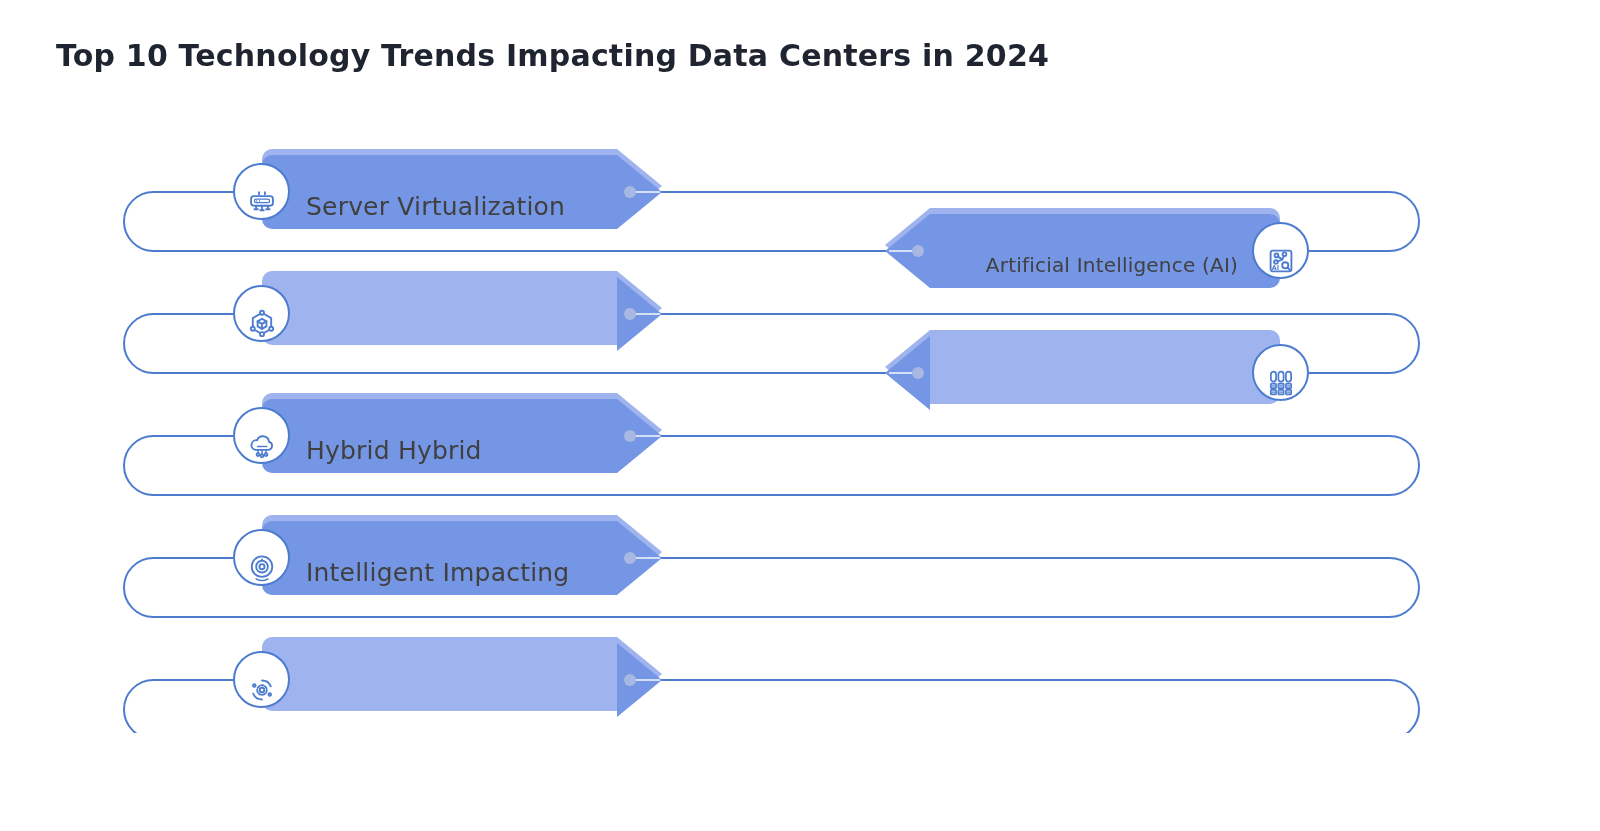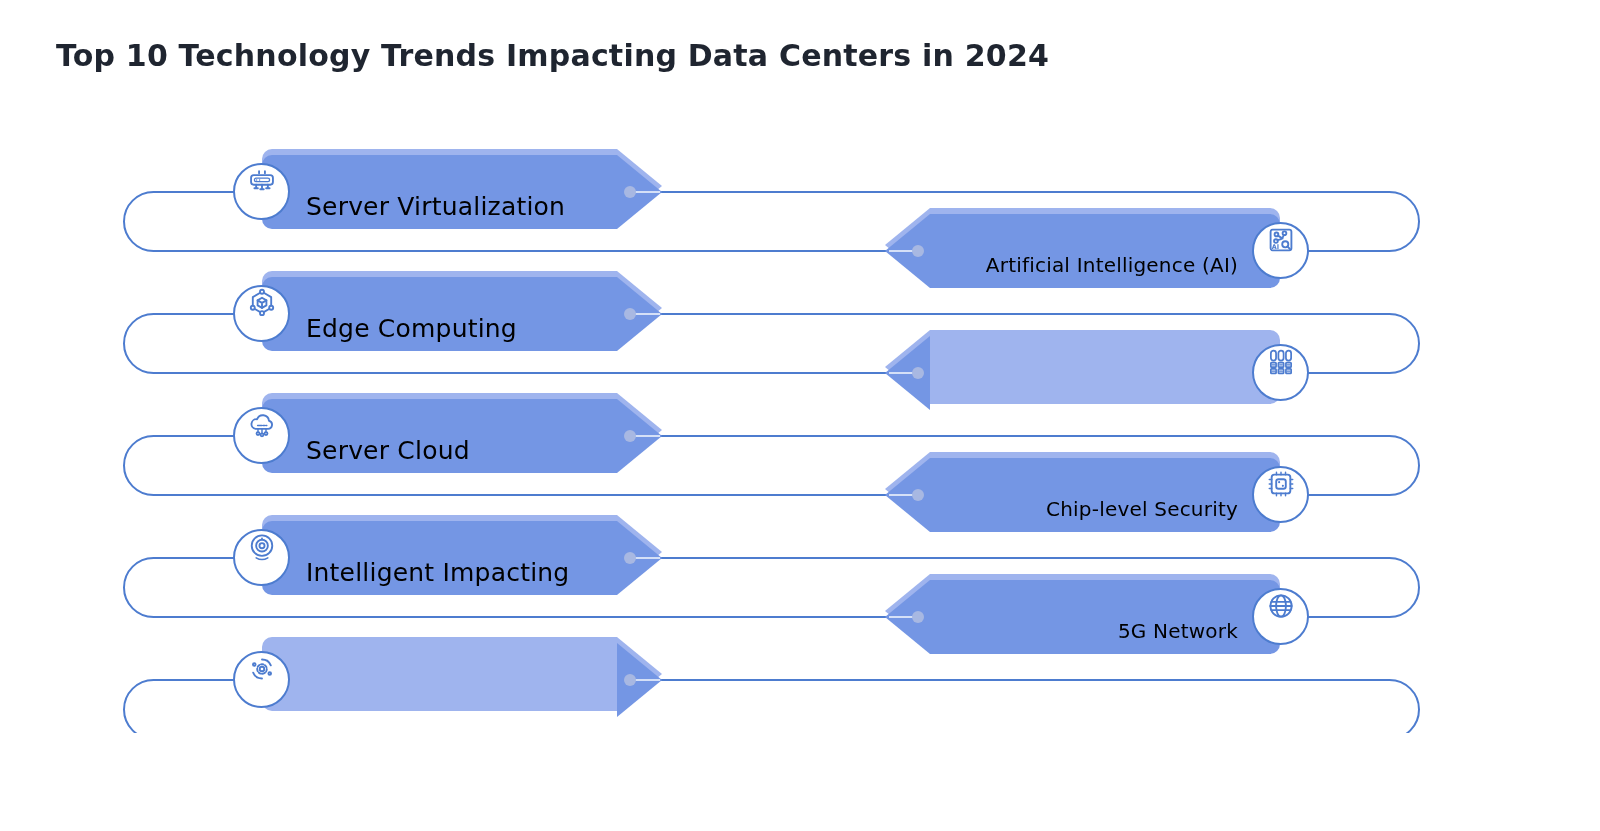--- a/index.html
+++ b/index.html
@@ -36,27 +36,27 @@
     border-top:37px solid transparent;border-bottom:37px solid transparent;border-right:45px solid #9FB4EE;}
 
   .body{position:absolute;top:0;bottom:0;z-index:2;background:#7496E4;display:flex;align-items:center;}
   .left  .body{left:0;right:45px;border-radius:10px 0 0 10px;justify-content:flex-start;padding-left:44px;}
   .right .body{left:45px;right:0;border-radius:0 10px 10px 0;justify-content:flex-end;padding-right:42px;}
   .tip{position:absolute;top:0;width:0;height:0;z-index:2;
     border-top:37px solid transparent;border-bottom:37px solid transparent;}
   .left  .tip{right:0;border-left:45px solid #7496E4;}
   .right .tip{left:0;border-right:45px solid #7496E4;}
 
-  .label{color:#000000;font-size:25px;white-space:nowrap;z-index:3;letter-spacing:.2px;margin-top:28px;}
+  .label{color:#404040;font-size:25px;white-space:nowrap;z-index:3;letter-spacing:.2px;margin-top:28px;}
   .right .label{font-size:20px;}
 
   .icon-circle{
     position:absolute;top:8px;width:53px;height:53px;border-radius:50%;
     background:#ffffff;border:2.5px solid #4D7CCF;z-index:4;
-    display:flex;align-items:flex-start;justify-content:center;
+    display:flex;align-items:flex-end;justify-content:center;
   }
   .left  .icon-circle{left:-29px;}
   .right .icon-circle{right:-29px;}
   .icon-circle svg{display:block;}
 
   .dot{position:absolute;top:31px;width:12px;height:12px;border-radius:50%;background:#A8B8E2;z-index:4;}
   .left  .dot{left:362px;}
   .right .dot{left:27px;}
   .tipline{position:absolute;top:36px;height:2px;background:rgba(255,255,255,.7);z-index:3;}
   .left  .tipline{left:370px;width:28px;}
@@ -122,23 +122,20 @@
       </svg>
     </div>
   </div>
 
   <div class="banner left r3">
     <div class="ghost">
         <div class="g-body"></div>
         <div class="g-tip"></div>
       </div>
     <div class="tip"></div>
-    <div class="body">
-        <span class="label">Edge Computing</span>
-      </div>
     <div class="dot"></div>
     <div class="tipline"></div>
     <div class="icon-circle">
       <svg width="32" height="32" viewBox="0 0 24 24" fill="none" stroke="#4D7CCF" stroke-width="1.4" stroke-linecap="round" stroke-linejoin="round">
         <path d="M12 3.6 L18.9 7.6 V15.6 L12 19.6 L5.1 15.6 V7.6 Z"></path>
         <path d="M12 8.1l3.3 1.9v3.8L12 15.7l-3.3 -1.9V10Z"></path>
         <path d="M8.7 10 L12 11.9 l3.3 -1.9 M12 11.9 V15.7"></path>
         <circle cx="12" cy="3.6" r="1.5" fill="#fff"></circle>
         <circle cx="5.1" cy="15.6" r="1.5" fill="#fff"></circle>
         <circle cx="18.9" cy="15.6" r="1.5" fill="#fff"></circle>
@@ -171,57 +168,36 @@
     </div>
   </div>
 
   <div class="banner left r5">
     <div class="ghost">
         <div class="g-body"></div>
         <div class="g-tip"></div>
       </div>
     <div class="tip"></div>
     <div class="body">
-        <span class="label">Server Cloud</span>
+        <span class="label">Hybrid Hybrid</span>
       </div>
     <div class="dot"></div>
     <div class="tipline"></div>
     <div class="icon-circle">
       <svg width="32" height="32" viewBox="0 0 24 24" fill="none" stroke="#4D7CCF" stroke-width="1.4" stroke-linecap="round" stroke-linejoin="round">
         <path d="M7.2 14.9 h9.3 a3.1 3.1 0 0 0 0.7 -6.1 A4.6 4.6 0 0 0 8.3 7.7 A3.6 3.6 0 0 0 7.2 14.9 Z"></path>
         <path d="M8.7 12.3h3.1 M12.7 12.3h1.3 M14.9 12.3h0.7" stroke-width="1.1"></path>
         <path d="M9 14.9v2.4 M12 14.9v3.4 M15 14.9v2.4" stroke-width="1.1"></path>
         <circle cx="9" cy="18.4" r="1.1"></circle>
           <circle cx="12" cy="19.4" r="1.1"></circle>
           <circle cx="15" cy="18.4" r="1.1"></circle>
       </svg>
     </div>
   </div>
 
-  <div class="banner right r6">
-    <div class="ghost">
-        <div class="g-body"></div>
-        <div class="g-tip"></div>
-      </div>
-    <div class="tip"></div>
-    <div class="body">
-        <span class="label">Chip-level Security</span>
-      </div>
-    <div class="dot"></div>
-    <div class="tipline"></div>
-    <div class="icon-circle">
-      <svg width="32" height="32" viewBox="0 0 24 24" fill="none" stroke="#4D7CCF" stroke-width="1.4" stroke-linecap="round" stroke-linejoin="round">
-        <rect x="5" y="5" width="14" height="14" rx="2"></rect>
-        <rect x="8.4" y="8.4" width="7.2" height="7.2" rx="1.8"></rect>
-        <circle cx="10.6" cy="10.6" r="0.8" fill="#4D7CCF" stroke="none"></circle>
-        <circle cx="13.4" cy="13.4" r="0.8" fill="#4D7CCF" stroke="none"></circle>
-        <path d="M8.6 5V3.2 M12 5V3.2 M15.4 5V3.2 M8.6 19v1.8 M12 19v1.8 M15.4 19v1.8 M5 8.6H3.2 M5 12H3.2 M5 15.4H3.2 M19 8.6h1.8 M19 12h1.8 M19 15.4h1.8" stroke-width="1.1"></path>
-      </svg>
-    </div>
-  </div>
 
   <div class="banner left r7">
     <div class="ghost">
         <div class="g-body"></div>
         <div class="g-tip"></div>
       </div>
     <div class="tip"></div>
     <div class="body">
         <span class="label">Intelligent Impacting</span>
       </div>
@@ -231,39 +207,20 @@
       <svg width="32" height="32" viewBox="0 0 24 24" fill="none" stroke="#4D7CCF" stroke-width="1.4" stroke-linecap="round" stroke-linejoin="round">
         <circle cx="12" cy="11" r="7.7"></circle>
         <circle cx="12" cy="11" r="4.4"></circle>
         <circle cx="12" cy="11" r="1.9"></circle>
         <circle cx="12" cy="5.6" r="0.7" fill="#4D7CCF" stroke="none"></circle>
         <path d="M7.6 20.1a8.6 8.6 0 0 0 8.8 0" stroke-width="1.1"></path>
       </svg>
     </div>
   </div>
 
-  <div class="banner right r8">
-    <div class="ghost">
-        <div class="g-body"></div>
-        <div class="g-tip"></div>
-      </div>
-    <div class="tip"></div>
-    <div class="body">
-        <span class="label">5G Network</span>
-      </div>
-    <div class="dot"></div>
-    <div class="tipline"></div>
-    <div class="icon-circle">
-      <svg width="32" height="32" viewBox="0 0 24 24" fill="none" stroke="#4D7CCF" stroke-width="1.4" stroke-linecap="round" stroke-linejoin="round">
-        <circle cx="12" cy="12" r="8"></circle>
-        <ellipse cx="12" cy="12" rx="3.7" ry="8"></ellipse>
-        <path d="M4.9 8.9h14.2 M4 12h16 M4.9 15.1h14.2"></path>
-      </svg>
-    </div>
-  </div>
 
   <div class="banner left r9">
     <div class="ghost">
         <div class="g-body"></div>
         <div class="g-tip"></div>
       </div>
     <div class="tip"></div>
     <div class="dot"></div>
     <div class="tipline"></div>
     <div class="icon-circle">

